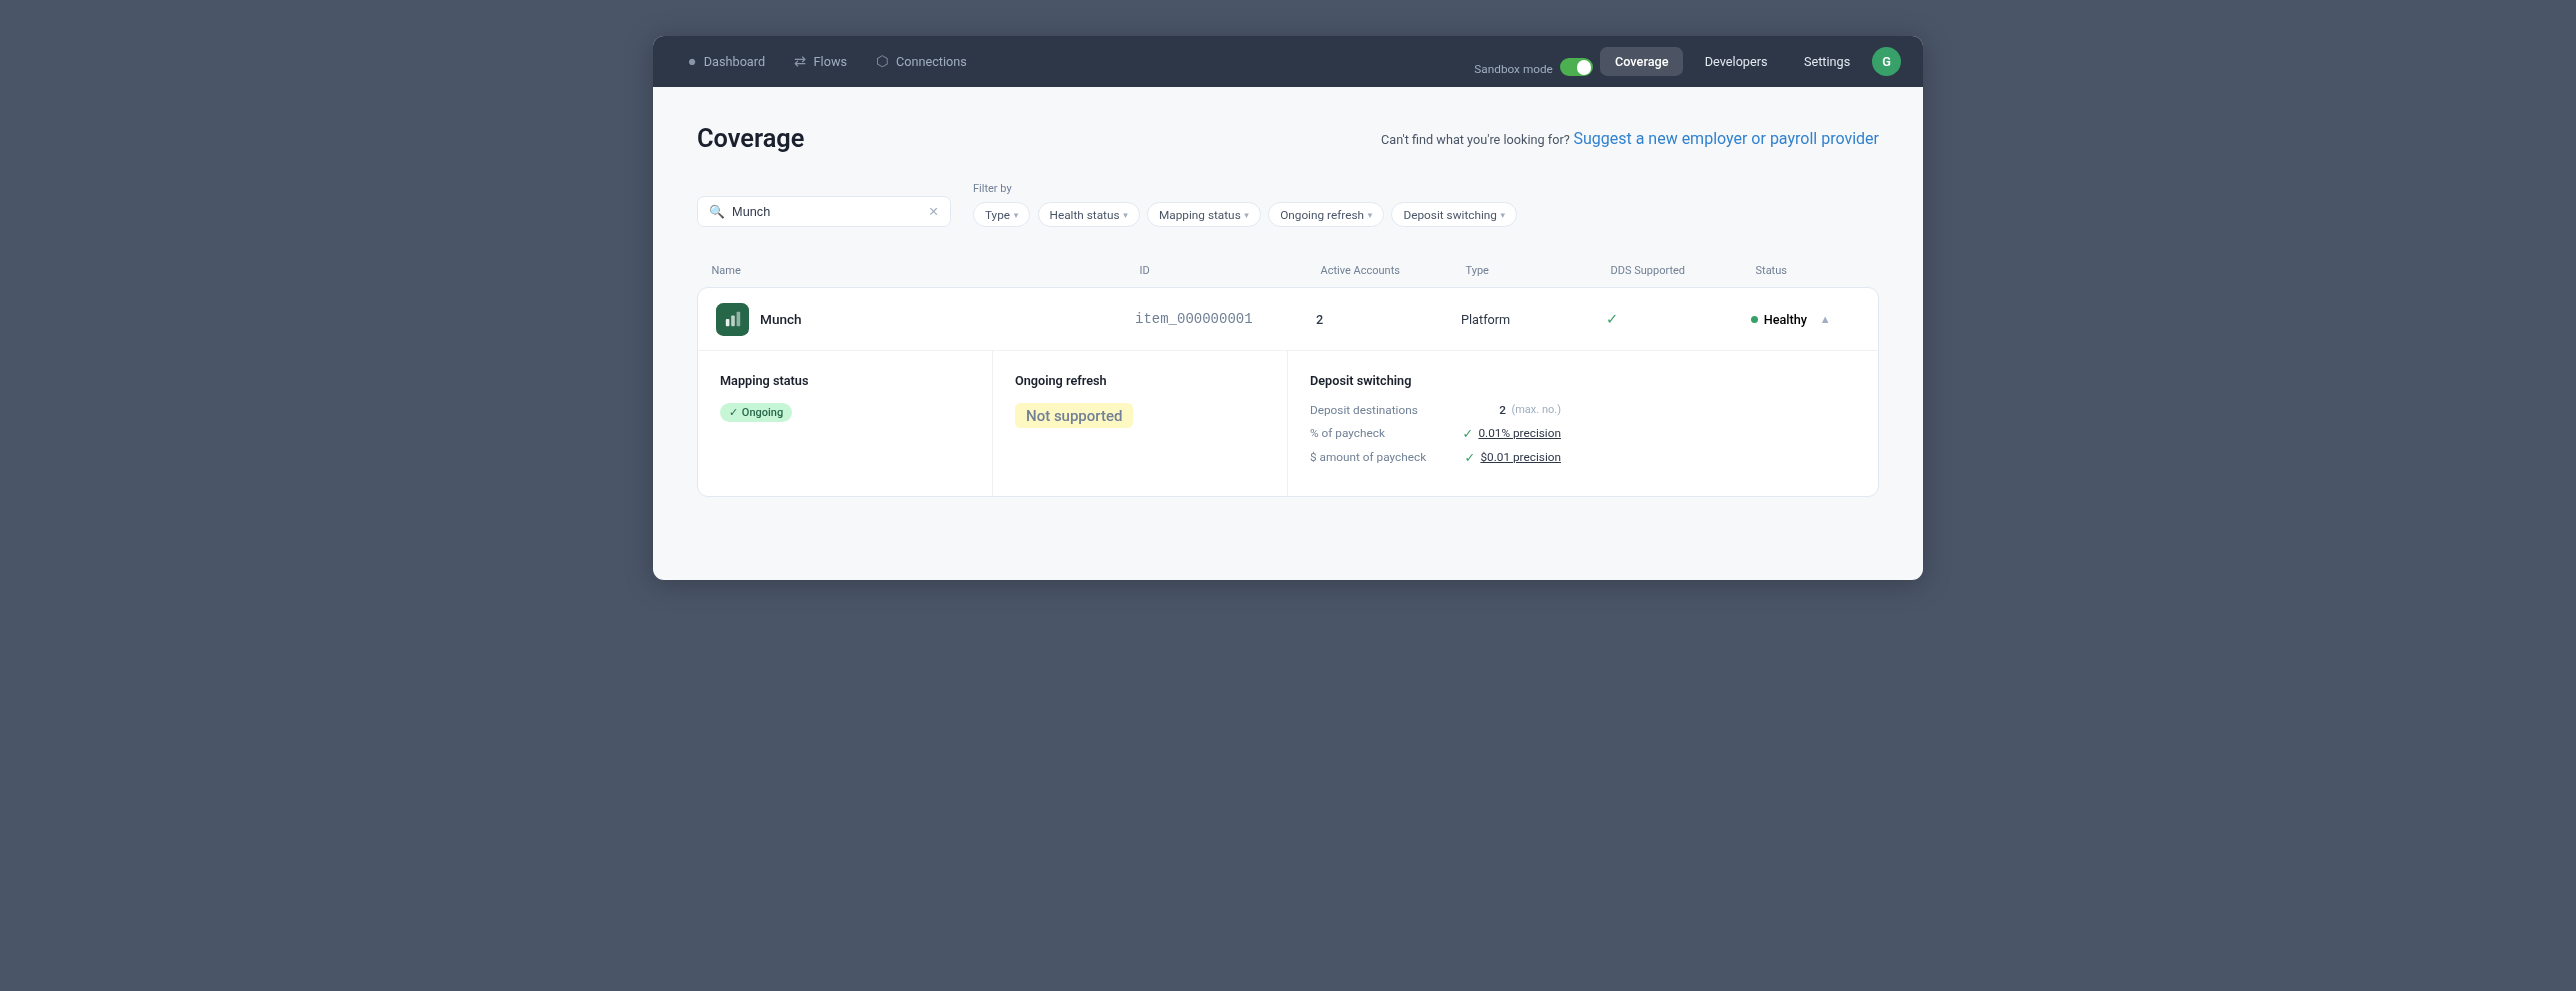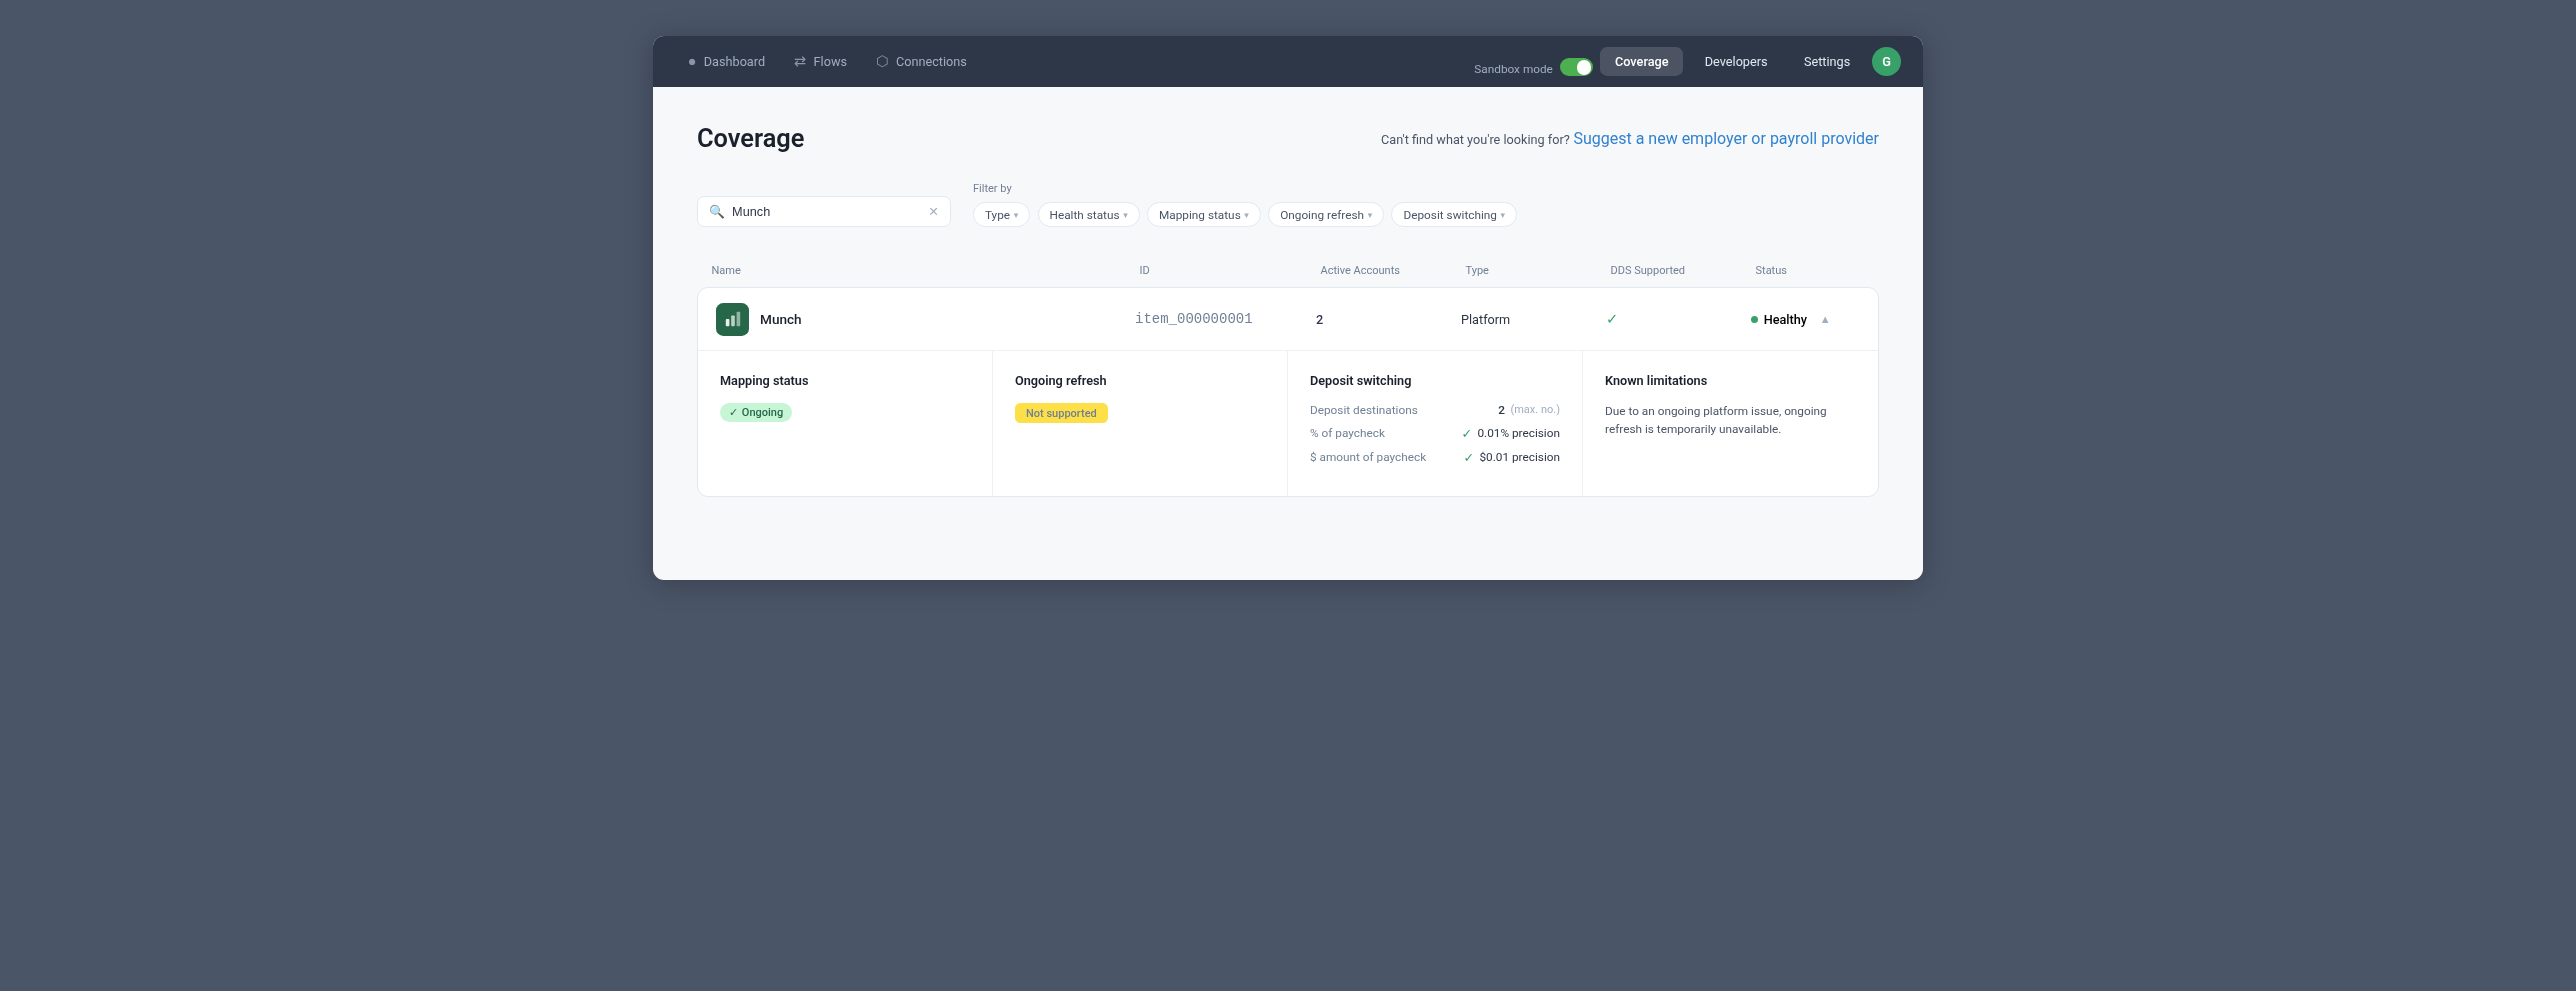--- a/index.html
+++ b/index.html
@@ -297,23 +297,23 @@
       color: #276749;
       font-size: 11px;
       font-weight: 500;
       padding: 2.7px 9px;
       border-radius: 11px;
     }
     .badge-icon { font-size: 11px; }
     .not-supported-badge {
       display: inline-flex;
       align-items: center;
-      background: #fde047;
+      background: #fef9c3;
       color: #718096;
-      font-size: 11px;
+      font-size: 15px;
       font-weight: 500;
       padding: 3.6px 11px;
       border-radius: 5.4px;
     }
     .deposit-row {
       display: flex;
       align-items: center;
       justify-content: space-between;
       margin-bottom: 9px;
     }
@@ -335,20 +335,21 @@
       font-size: 11px;
       color: #a0aec0;
     }
     .deposit-check {
       color: #38a169;
       font-size: 12.7px;
     }
     .deposit-precision {
       font-size: 11.8px;
       color: #2d3748;
+      text-decoration: underline;
     }
     .known-text {
       font-size: 11.8px;
       color: #4a5568;
       line-height: 1.5;
     }
   </style>
 </head>
 <body>
 
@@ -490,21 +491,17 @@
           </div>
           <div class="deposit-row">
             <span class="deposit-label">$ amount of paycheck</span>
             <div class="deposit-value-group">
               <span class="deposit-check">✓</span>
               <span class="deposit-precision">$0.01 precision</span>
             </div>
           </div>
         </div>
 
-        <div class="detail-card">
-          <div class="detail-title">Known limitations</div>
-          <p class="known-text">Due to an ongoing platform issue, ongoing refresh is temporarily unavailable.</p>
-        </div>
       </div>
     </div>
   </div>
 </div>
 
 
 </body></html>

